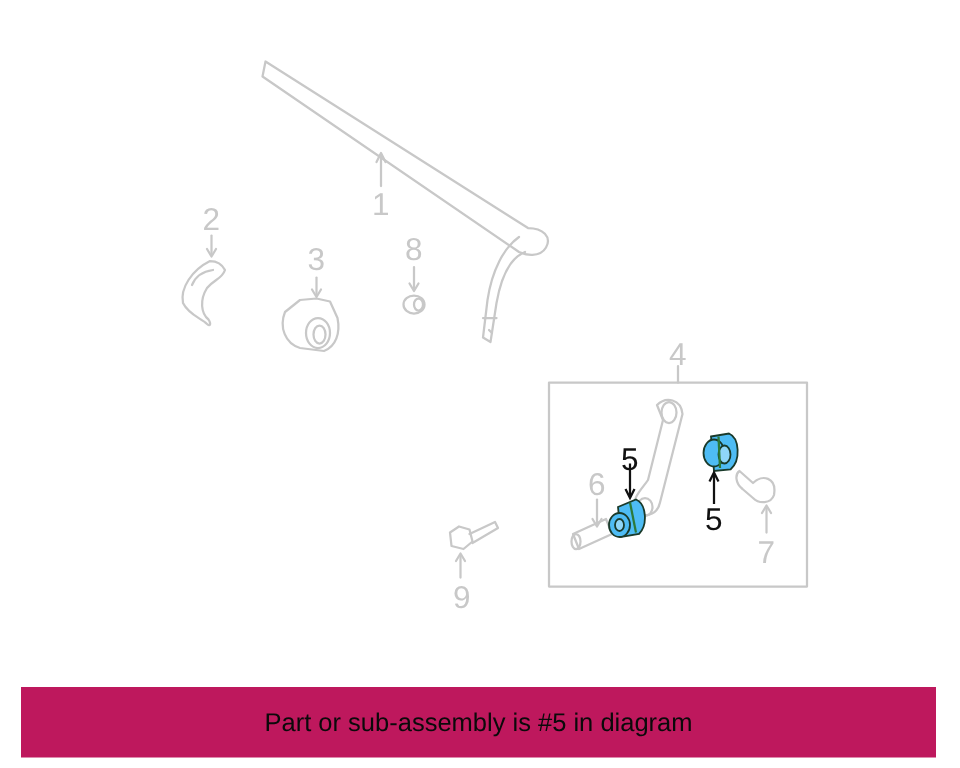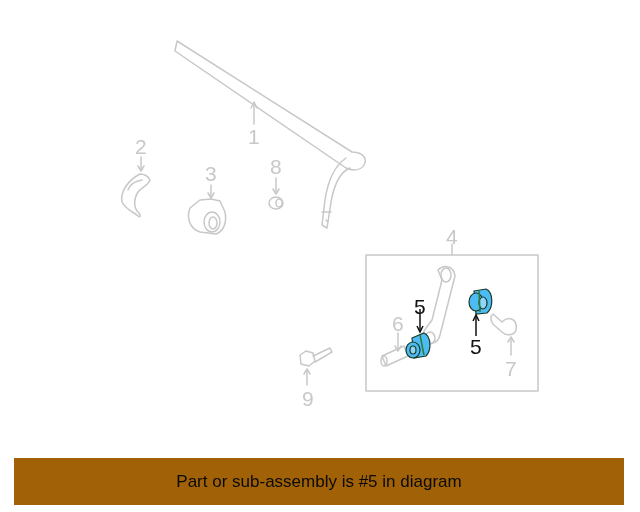--- a/index.html
+++ b/index.html
@@ -1,20 +1,20 @@
 <!DOCTYPE html>
 <html><head>
 <meta charset="utf-8">
 <style>
   html, body { margin:0; padding:0; background:#ffffff; }
   body { width:640px; height:512px; position:relative; overflow:hidden; font-family:"Liberation Sans", sans-serif; }
   #diagram { position:absolute; left:0; top:0; width:640px; height:450px; }
   .callout { position:absolute; font-size:21px; line-height:21px; color:#c8c8c8; font-family:"Liberation Sans", sans-serif; }
   .callout.active { color:#111111; }
-  #banner { position:absolute; left:14px; top:458px; width:610px; height:47px; background:#a16207;
+  #banner { position:absolute; left:14px; top:458px; width:610px; height:47px; background:#be185d;
             display:flex; flex-direction:column; align-items:center; justify-content:center; }
   #banner span { font-size:17px; line-height:21px; color:#0a0a0a; }
 </style>
 </head>
 <body>
 
 <div id="diagram">
   <svg width="640" height="450" viewBox="0 0 640 450">
     <g fill="none" stroke="#c8c8c8" stroke-width="1.5" stroke-linejoin="round" stroke-linecap="round">
 

